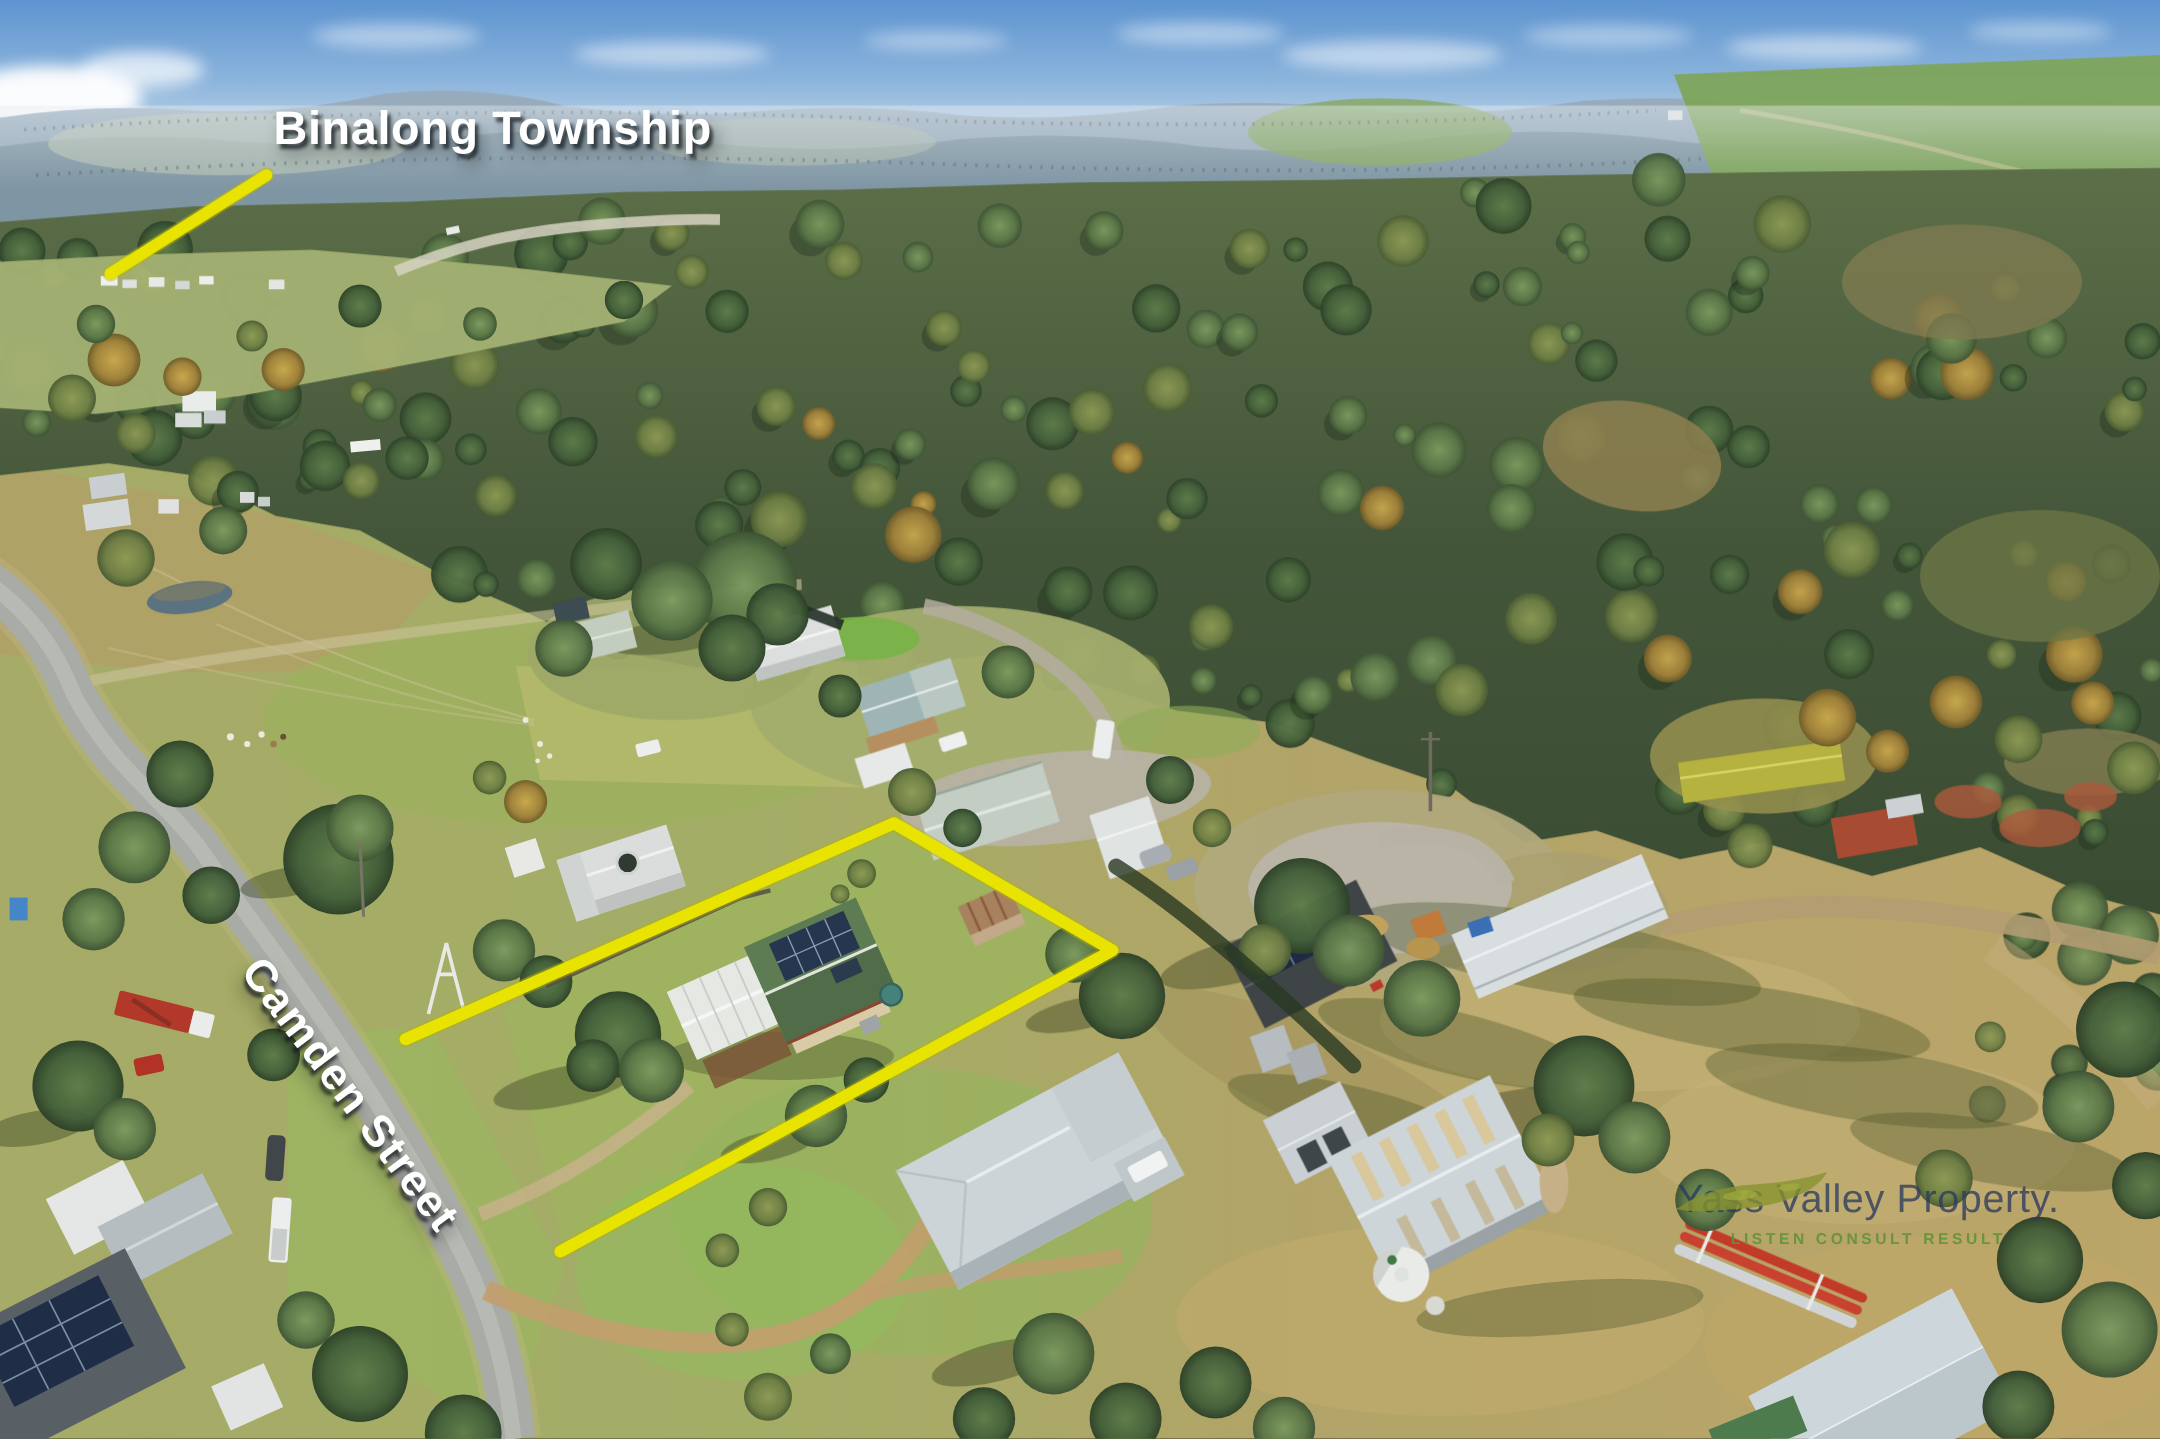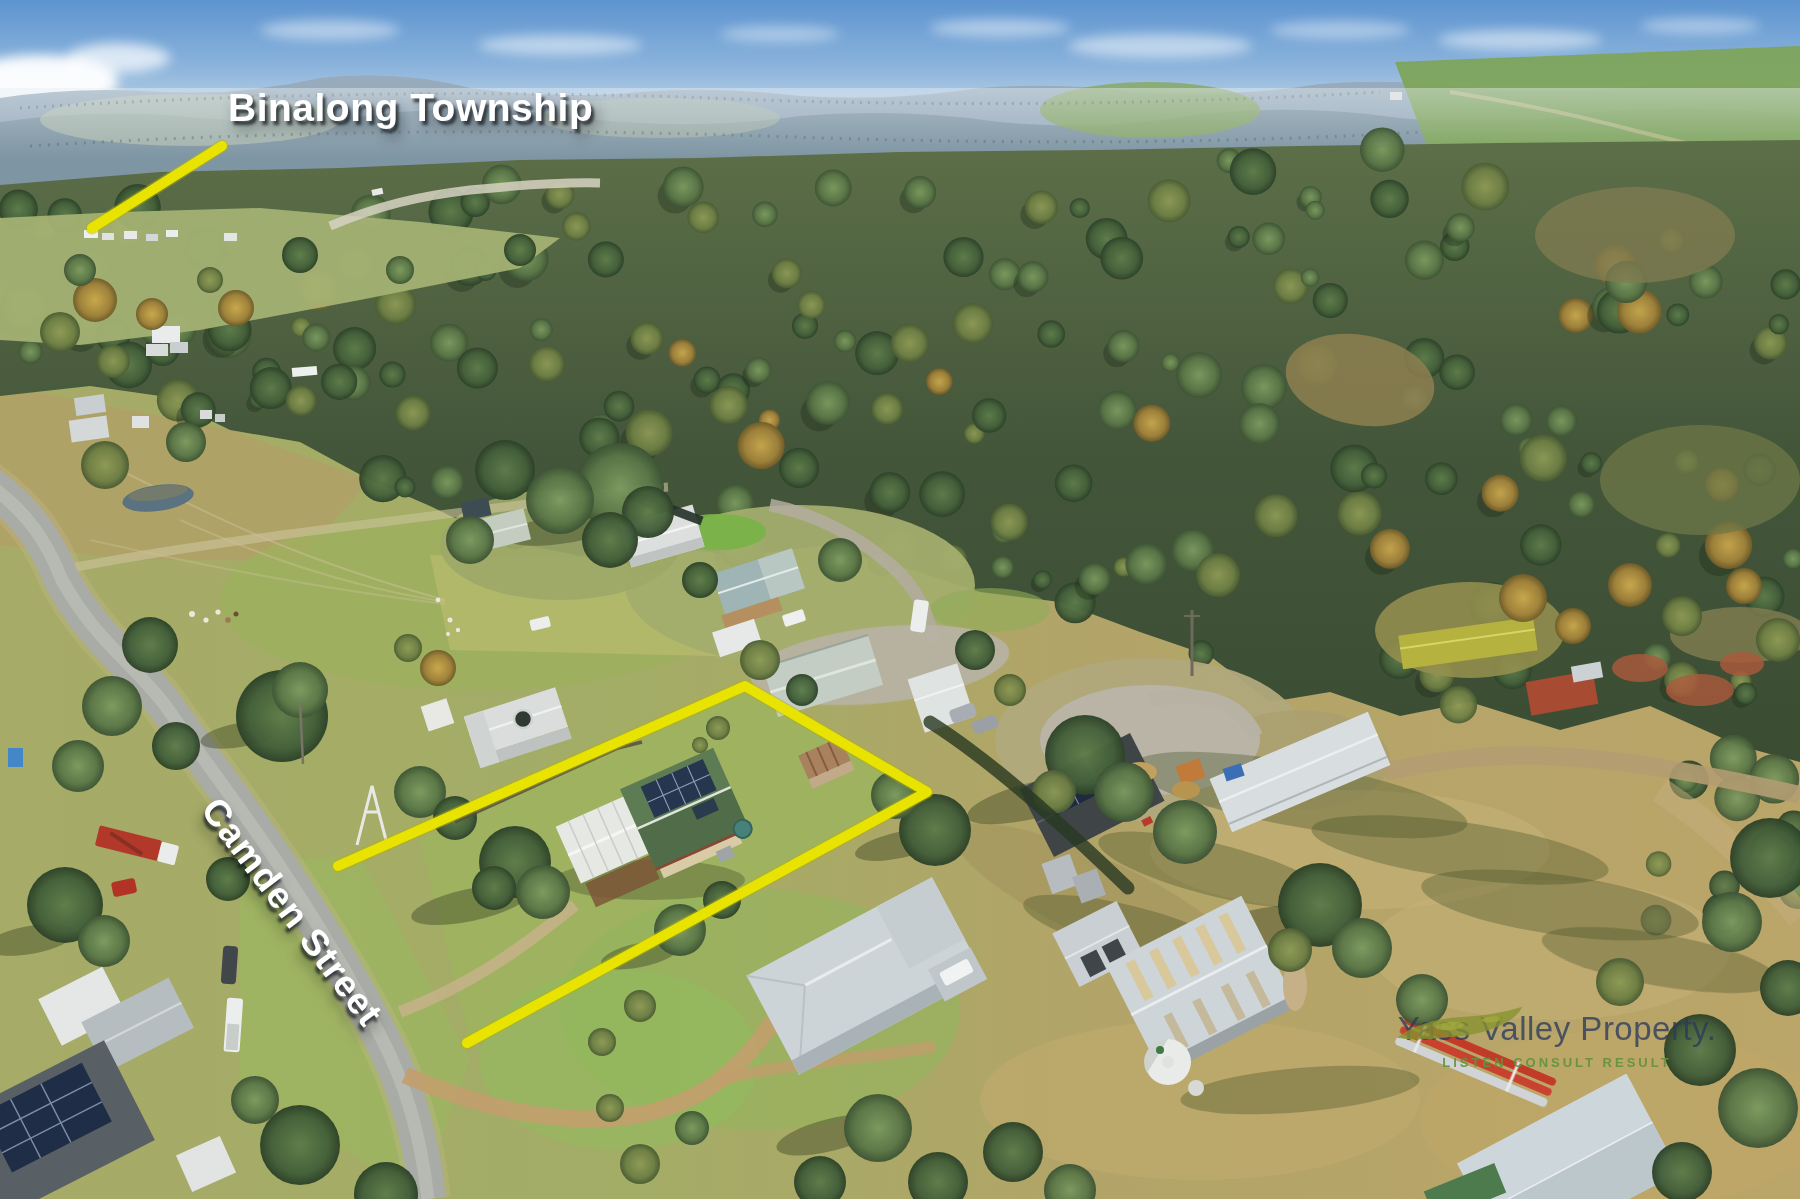--- a/index.html
+++ b/index.html
@@ -4,21 +4,21 @@
 <style>
   html,body{margin:0;padding:0;background:#222;}
   .stage{position:relative;width:1800px;height:1199px;overflow:hidden;
          font-family:"Liberation Sans", sans-serif;}
   .stage svg{position:absolute;left:0;top:0;}
   .label{position:absolute;color:var(--label-text,#fff);font-weight:bold;white-space:nowrap;
          text-shadow:3px 4px 3px rgba(22,28,34,.75), 6px 8px 14px rgba(0,0,0,.45);}
   #township-label{left:228px;top:86px;font-size:39px;letter-spacing:.5px;}
   #street-label{left:226px;top:790px;font-size:37px;letter-spacing:1px;
                 transform:rotate(53deg);transform-origin:0 0;}
-  #watermark{position:absolute;left:1392px;top:1010px;width:330px;text-align:center;}
+  #watermark{position:absolute;left:1392px;top:980px;width:330px;text-align:center;}
   #watermark .leaf{display:block;margin:0 auto 8px auto;transform:rotate(-5deg);}
   .wm-name{font-size:33px;font-weight:400;letter-spacing:.5px;color:var(--wm-navy,rgba(43,58,94,.78));}
   .wm-tag{margin-top:7px;font-size:13px;font-weight:bold;letter-spacing:3px;
           color:var(--wm-green,rgba(96,146,61,.9));}
   .ann{fill:none;stroke:var(--annotation-yellow,#e8e300);stroke-width:10;
        stroke-linecap:round;stroke-linejoin:round;}
   .ann-edge{fill:none;stroke:#b6b206;stroke-width:13;stroke-linecap:round;
        stroke-linejoin:round;opacity:.45;}
 </style>
 </head>

